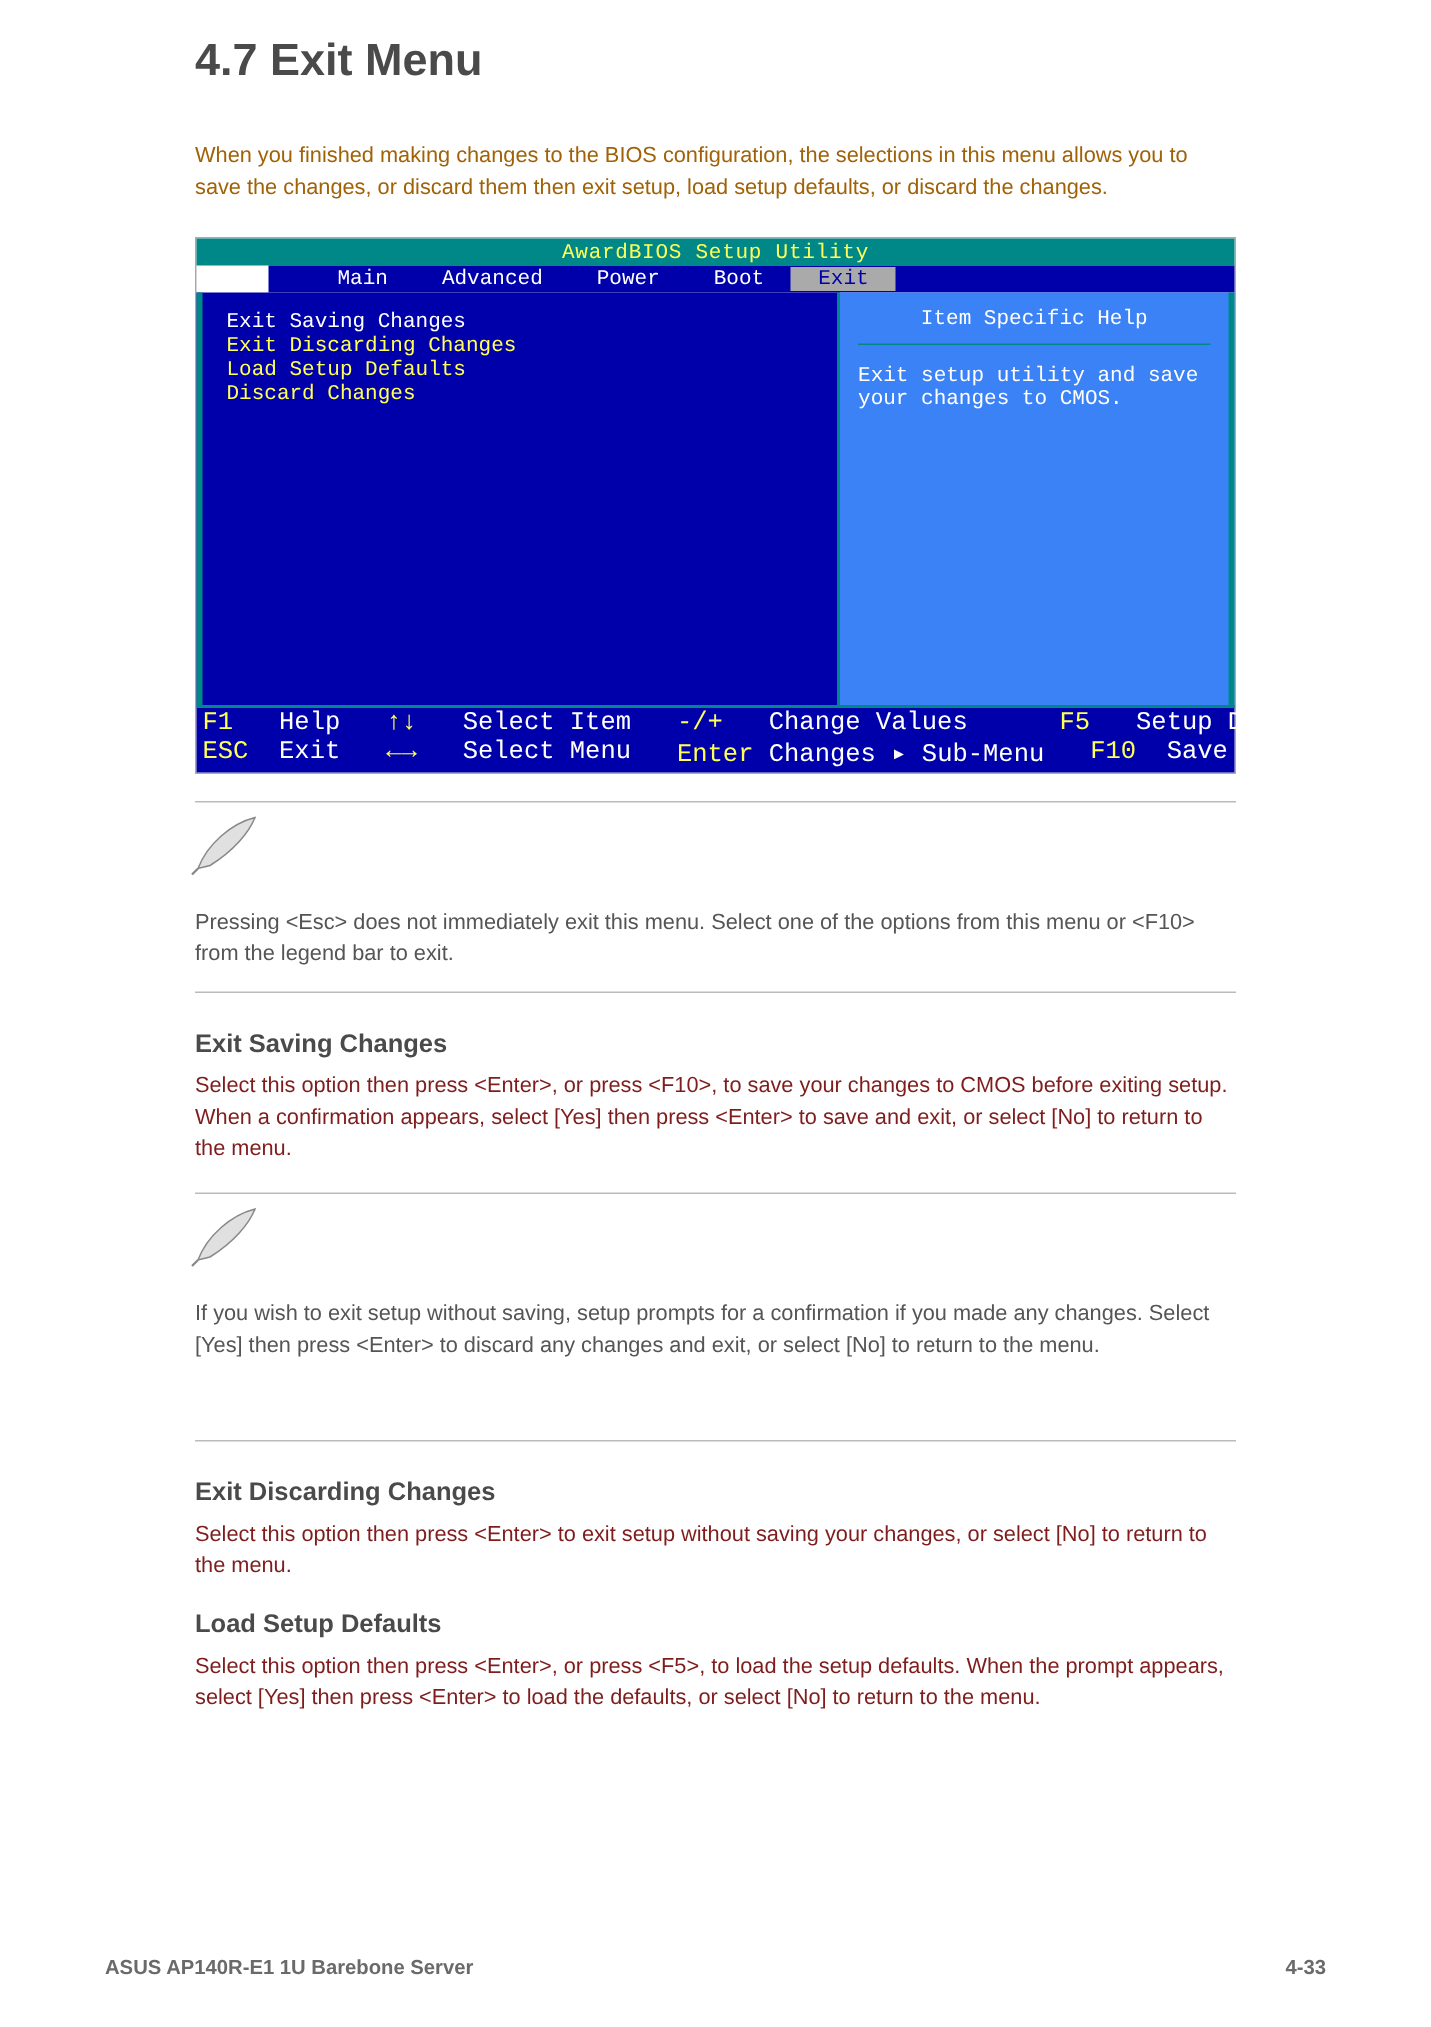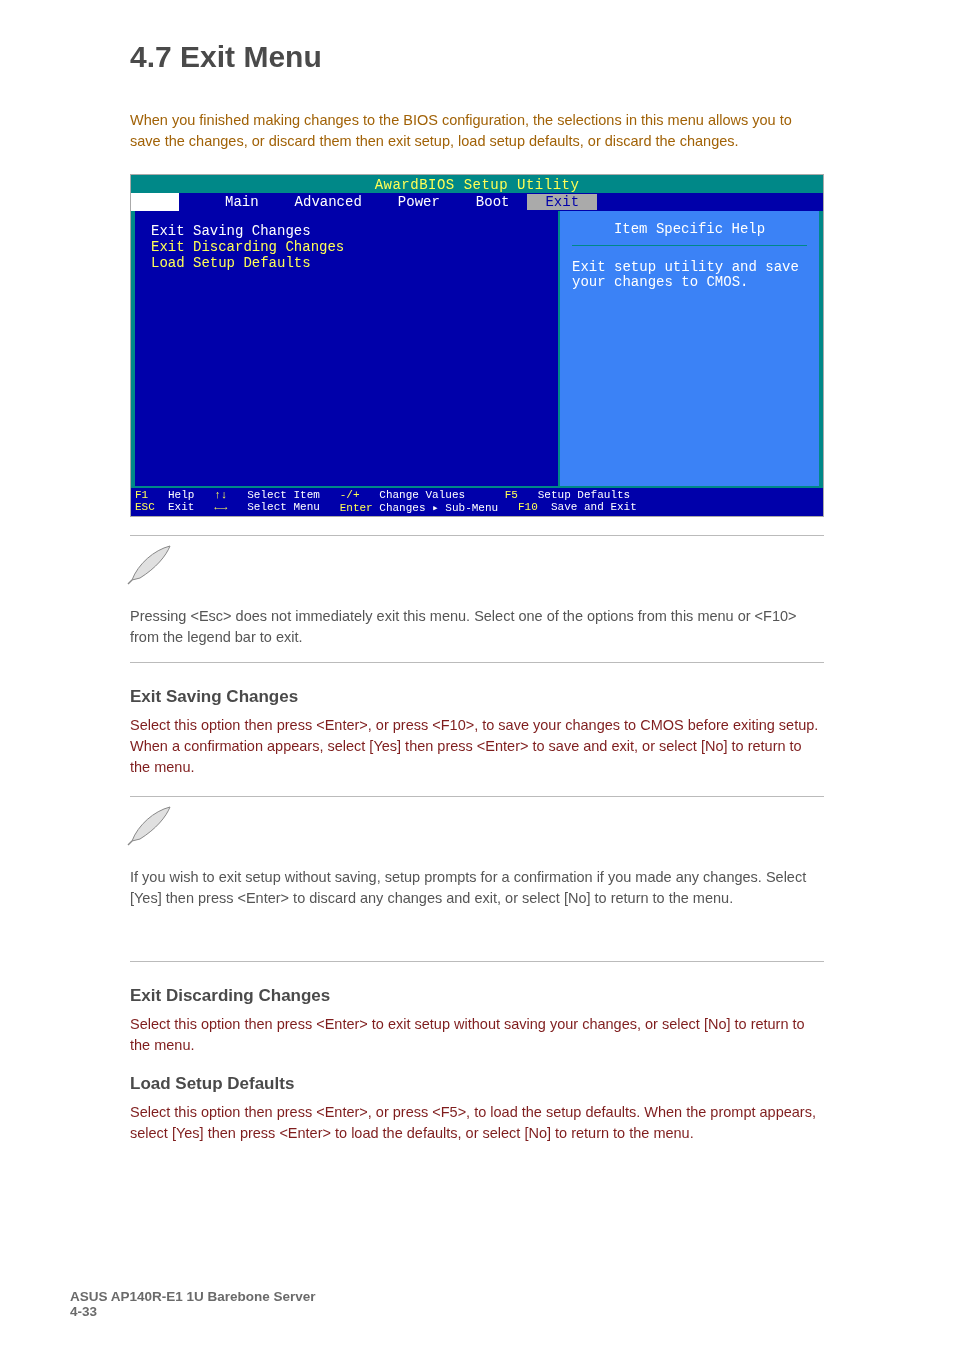--- a/index.html
+++ b/index.html
@@ -5,21 +5,21 @@
   * { box-sizing: border-box; margin: 0; padding: 0; }
   body {
     width: 954px;
     height: 1351px;
     background: #ffffff;
     font-family: Arial, sans-serif;
     position: relative;
     color: #333;
   }
   .page-wrap {
-    padding: 40px 70px 30px 70px;
+    padding: 24px 70px 30px 70px;
   }
   .heading {
     font-size: 30px;
     font-weight: bold;
     color: #4a4a4a;
     margin-bottom: 22px;
     margin-left: 60px;
   }
   .intro {
     font-size: 14.5px;
@@ -84,21 +84,21 @@
     border-bottom: 1px solid #008888;
     padding-bottom: 8px;
     margin-bottom: 14px;
   }
   .help-text { line-height: 1.1; }
   .bios-footer {
     background: #0000aa;
     color: #ffffff;
     padding: 1px 4px 2px 4px;
     border-top: 2px solid #008888;
-    font-size: 11px;
+    font-size: 17px;
     display: flex;
     flex-direction: column;
   }
   .bios-footer .row { display: flex; }
   .bios-footer .cell {
     white-space: pre;
   }
   .yellow { color: #ffff55; }
 
   .note-block {
@@ -137,21 +137,20 @@
   .page-footer {
     position: absolute;
     bottom: 32px;
     left: 70px;
     right: 70px;
     font-size: 13.5px;
     color: #6a6a6a;
     display: flex;
     justify-content: space-between;
     font-weight: bold;
-    flex-direction: column;
   }
 </style>
 </head>
 <body>
 
 <div class="page-wrap">
 
   <div class="heading">4.7  Exit Menu</div>
 
   <div class="intro">When you finished making changes to the BIOS configuration, the selections in this menu allows you to save the changes, or discard them then exit setup, load setup defaults, or discard the changes.</div>
@@ -163,20 +162,21 @@
       <span class="bios-tab">Advanced</span>
       <span class="bios-tab">Power</span>
       <span class="bios-tab">Boot</span>
       <span class="bios-tab selected">Exit</span>
     </div>
     <div class="bios-body">
       <div class="bios-left">
         <div class="item selected">Exit Saving Changes</div>
         <div class="item">Exit Discarding Changes</div>
         <div class="item">Load Setup Defaults</div>
+        <div class="item">Discard Changes</div>
       </div>
       <div class="bios-right">
         <div class="help-title">Item Specific Help</div>
         <div class="help-text">Exit setup utility and save your changes to CMOS.</div>
       </div>
     </div>
     <div class="bios-footer">
       <div class="row">
         <span class="cell"><span class="yellow">F1</span>   <span>Help</span>   </span>
         <span class="cell"><span class="yellow">↑↓</span>   <span>Select Item</span>   </span>

